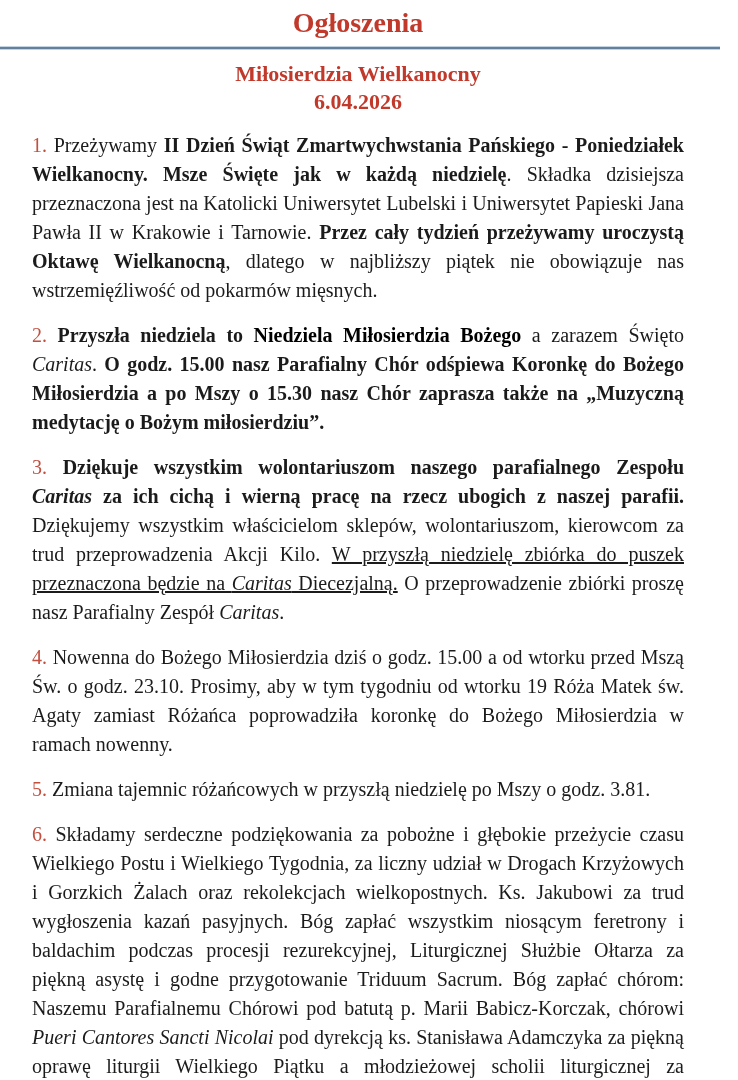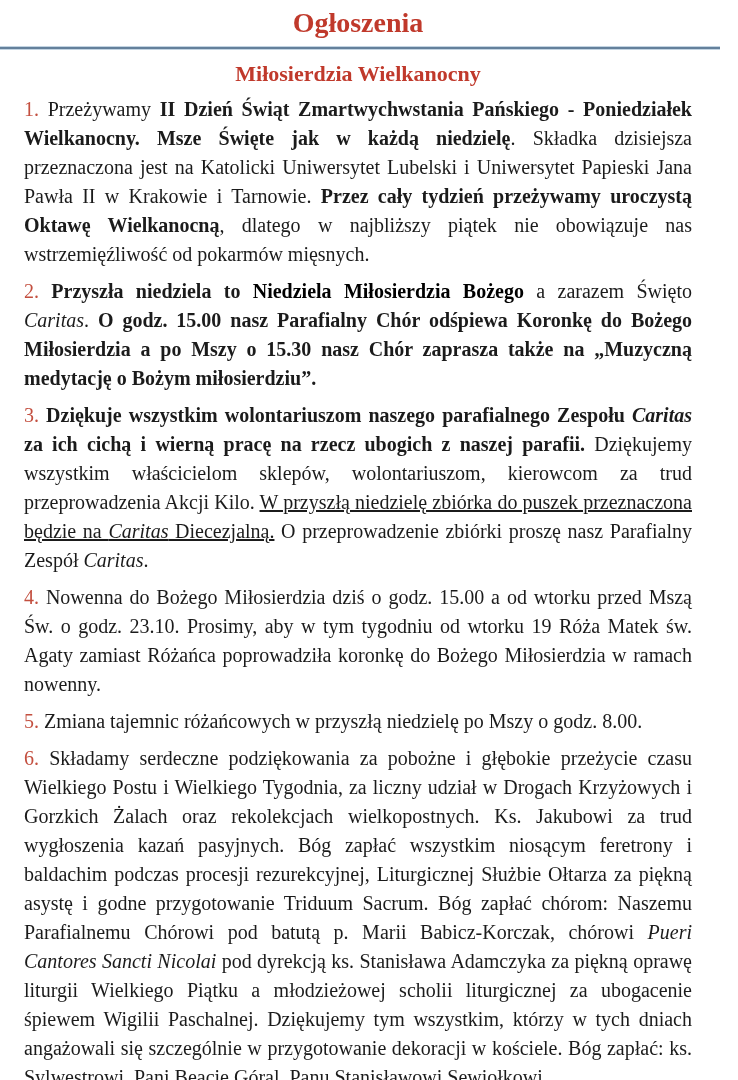--- a/index.html
+++ b/index.html
@@ -48,40 +48,41 @@
     margin: 1px 0 0 0;
     line-height: 27px;
   }
   .content {
     margin-top: 7px;
     font-size: 20px;
     line-height: 29px;
     text-align: justify;
   }
   .para {
-    margin: 8px;
+    margin: 16px;
     padding: 0;
   }
   .run.plain { font-weight: normal; }
   .run.bold { font-weight: bold; }
   .run.italic { font-style: italic; }
   .run.bold-italic { font-weight: bold; font-style: italic; }
   .run.bold-red { font-weight: bold; color: #000000; }
   .run.underline { text-decoration: underline; }
   .run.underline-italic { text-decoration: underline; font-style: italic; }
   .run.number { color: #c34f3f; }
 </style>
 </head>
 <body>
 
 <div class="doc">
   <h1 class="page-title">Ogłoszenia</h1>
   <div class="title-rule"></div>
   <h2 class="subtitle">Miłosierdzia Wielkanocny</h2>
+  <h2 class="doc-date">6.04.2026</h2>
   <div class="content">
       <p class="para"><span class="run number">1.</span><span class="run plain"> Przeżywamy </span><span class="run bold">II Dzień Świąt Zmartwychwstania Pańskiego - Poniedziałek Wielkanocny. Msze Święte jak w każdą niedzielę</span><span class="run plain">. Składka dzisiejsza przeznaczona jest na Katolicki Uniwersytet Lubelski i Uniwersytet Papieski Jana Pawła II w Krakowie i Tarnowie. </span><span class="run bold">Przez cały tydzień przeżywamy uroczystą Oktawę Wielkanocną</span><span class="run plain">, dlatego w najbliższy piątek nie obowiązuje nas wstrzemięźliwość od pokarmów mięsnych.</span></p>
       <p class="para"><span class="run number">2.</span><span class="run plain"> </span><span class="run bold">Przyszła niedziela to </span><span class="run bold-red">Niedziela Miłosierdzia Bożego</span><span class="run plain"> a zarazem Święto </span><span class="run italic">Caritas</span><span class="run plain">. </span><span class="run bold">O godz. 15.00 nasz Parafialny Chór odśpiewa Koronkę do Bożego Miłosierdzia a po Mszy o 15.30 nasz Chór zaprasza także na „Muzyczną medytację o Bożym miłosierdziu”.</span></p>
       <p class="para"><span class="run number">3.</span><span class="run plain"> </span><span class="run bold">Dziękuje wszystkim wolontariuszom naszego parafialnego Zespołu </span><span class="run bold-italic">Caritas</span><span class="run bold"> za ich cichą i wierną pracę na rzecz ubogich z naszej parafii.</span><span class="run plain"> Dziękujemy wszystkim właścicielom sklepów, wolontariuszom, kierowcom za trud przeprowadzenia Akcji Kilo. </span><span class="run underline">W przyszłą niedzielę zbiórka do puszek przeznaczona będzie na </span><span class="run underline-italic">Caritas</span><span class="run underline"> Diecezjalną.</span><span class="run plain"> O przeprowadzenie zbiórki proszę nasz Parafialny Zespół </span><span class="run italic">Caritas</span><span class="run plain">.</span></p>
       <p class="para"><span class="run number">4.</span><span class="run plain"> Nowenna do Bożego Miłosierdzia dziś o godz. 15.00 a od wtorku przed Mszą Św. o godz. 23.10. Prosimy, aby w tym tygodniu od wtorku 19 Róża Matek św. Agaty zamiast Różańca poprowadziła koronkę do Bożego Miłosierdzia w ramach nowenny.</span></p>
-      <p class="para"><span class="run number">5.</span><span class="run plain"> Zmiana tajemnic różańcowych w przyszłą niedzielę po Mszy o godz. 8.00.</span></p>
+      <p class="para"><span class="run number">5.</span><span class="run plain"> Zmiana tajemnic różańcowych w przyszłą niedzielę po Mszy o godz. 3.81.</span></p>
       <p class="para"><span class="run number">6.</span><span class="run plain"> Składamy serdeczne podziękowania za pobożne i głębokie przeżycie czasu Wielkiego Postu i Wielkiego Tygodnia, za liczny udział w Drogach Krzyżowych i Gorzkich Żalach oraz rekolekcjach wielkopostnych. Ks. Jakubowi za trud wygłoszenia kazań pasyjnych. Bóg zapłać wszystkim niosącym feretrony i baldachim podczas procesji rezurekcyjnej, Liturgicznej Służbie Ołtarza za piękną asystę i godne przygotowanie Triduum Sacrum. Bóg zapłać chórom:  Naszemu Parafialnemu Chórowi pod batutą p. Marii Babicz-Korczak, chórowi </span><span class="run italic">Pueri Cantores Sancti Nicolai</span><span class="run plain"> pod dyrekcją ks. Stanisława Adamczyka za piękną oprawę liturgii Wielkiego Piątku a młodzieżowej scholii liturgicznej za ubogacenie śpiewem Wigilii Paschalnej. Dziękujemy tym wszystkim, którzy w tych dniach angażowali się szczególnie w przygotowanie dekoracji w kościele. Bóg zapłać: ks. Sylwestrowi, Pani Beacie Góral, Panu Stanisławowi Sewiołkowi,</span></p>
     </div>
 </div>
 
 </body></html>

